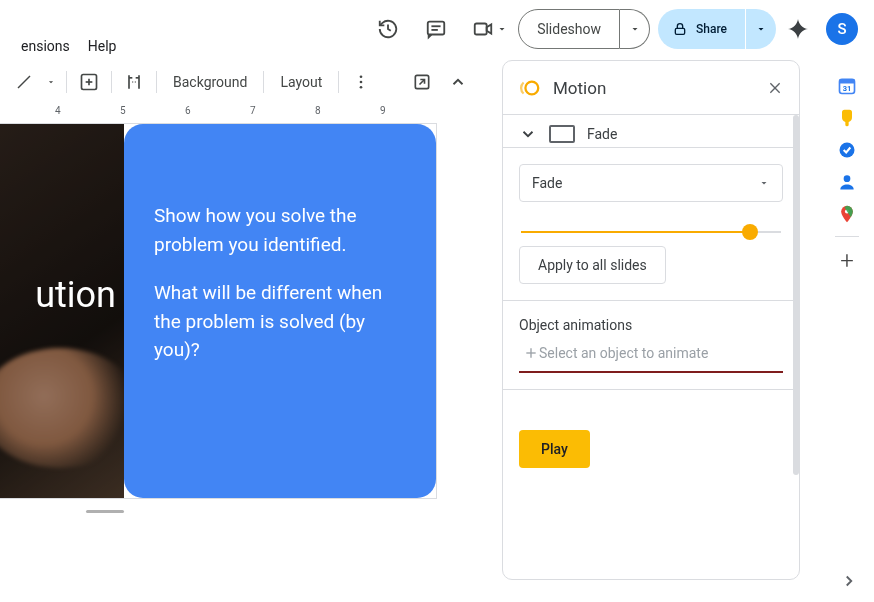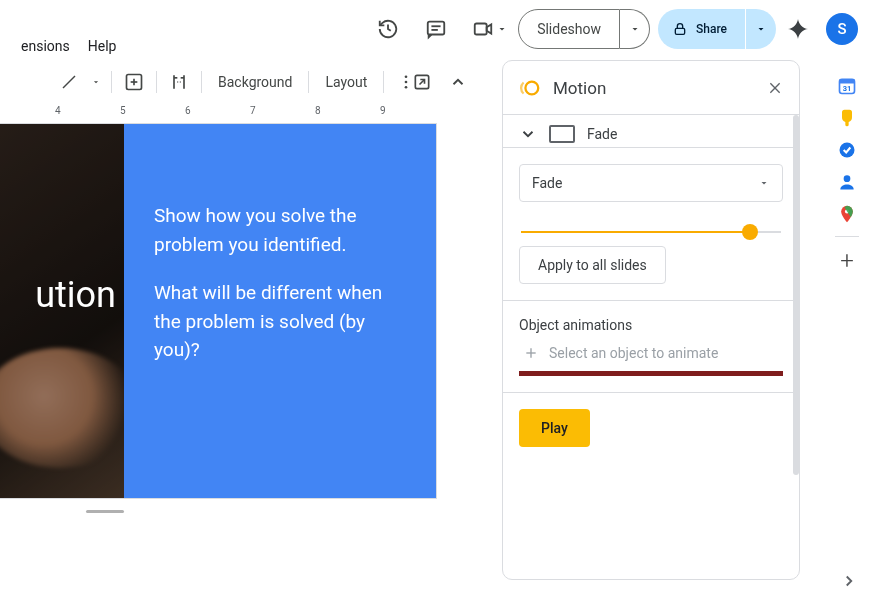--- a/index.html
+++ b/index.html
@@ -16,38 +16,38 @@
   .share-btn { background:#c2e7ff; border:none; border-radius:20px 0 0 20px; padding:0 18px 0 14px; display:flex; align-items:center; gap:8px; font-size:12px; color:#001d35; cursor:pointer; font-weight:500; }
   .share-drop { background:#c2e7ff; border:none; border-radius:0 20px 20px 0; width:30px; display:flex; align-items:center; justify-content:center; margin-left:1px; cursor:pointer; }
   .gemini { width:28px; height:28px; display:flex; align-items:center; justify-content:center; cursor:pointer; }
   .avatar { width:32px; height:32px; border-radius:50%; background:#1a73e8; color:#fff; display:flex; align-items:center; justify-content:center; font-size:15px; font-weight:500; cursor:pointer; margin-left:6px; }
 
   
   .menurow { position:absolute; top:32px; left:0; display:flex; gap:2px; padding:2px 13px; }
   .menuitem { font-size:14px; color:#202124; padding:4px 8px; border-radius:4px; cursor:pointer; }
 
   
-  .toolbar { position:absolute; top:60px; left:0; height:44px; width:480px; display:flex; align-items:center; padding:0 8px; gap:2px;margin-left:45px; }
+  .toolbar { position:absolute; top:60px; left:0; height:44px; width:480px; display:flex; align-items:center; padding:0 8px; gap:2px; }
   .tool { height:32px; min-width:32px; border-radius:4px; display:flex; align-items:center; justify-content:center; color:#444746; cursor:pointer; padding:0 4px; }
   .tool-text { font-size:14px; padding:0 10px; }
   .divider { width:1px; height:22px; background:#dadce0; margin:0 4px; }
   .toolbar-right { position:absolute; top:60px; right:400px; height:44px; display:flex; align-items:center; gap:4px; }
 
   
   .ruler { position:absolute; top:104px; left:0; width:480px; height:18px; background:#fff; font-size:10px; color:#5f6368; overflow:hidden; }
   .ruler-inner { position:relative; height:100%; }
   .ruler-num { position:absolute; top:1px; font-size:10px; }
 
   
   .canvas { position:absolute; top:124px; left:0; width:436px; height:374px; background:#fff; box-shadow: 0 0 0 1px #dadce0; display:flex; }
   .slide-left { flex:0 0 124px; background:#2b2b2b; background-image: linear-gradient(145deg,#3a2c24 0%, #1c1612 60%, #5b4534 100%); position:relative; overflow:hidden;}
   .slide-left .hand { position:absolute; bottom:30px; left:-20px; width:160px; height:120px; background: radial-gradient(circle at 40% 40%, #e0a888 0%, #c48862 40%, transparent 70%); filter:blur(2px); border-radius:50%; }
   .slide-left .overlay { position:absolute; inset:0; background:rgba(0,0,0,0.35);}
   .slide-left .title { position:absolute; top:150px; right:8px; color:#fff; font-size:36px; font-weight:400; }
-  .slide-right { flex:1; background:#4285f4; color:#fff; padding:78px 28px 0 30px; }
+  .slide-right { flex:1; background:#4285f4; color:#fff; padding:78px 28px 0 30px;border-radius:19px; }
   .slide-right p { font-size:19px; line-height:1.5; margin-bottom:20px; }
   .pager { position:absolute; top:510px; left:86px; width:38px; height:3px; background:#b0b0b0; border-radius:2px; }
 
   
   .panel { position:absolute; top:60px; left:502px; width:298px; height:520px; border:1px solid #dadce0; border-radius:10px; background:#fff; display:flex; flex-direction:column; overflow:hidden; }
   .panel-head { height:54px; display:flex; align-items:center; padding:0 16px; border-bottom:1px solid #dadce0; }
   .panel-head .motion-icon { width:22px; height:22px; margin-right:12px; }
   .panel-head .title { font-size:17px; color:#3c4043; flex:1; }
   .panel-head .close { cursor:pointer; color:#5f6368; }
   .panel-body { position:relative; flex:1; overflow:auto; }
@@ -60,23 +60,23 @@
   .trans-label { font-size:14px; color:#3c4043; }
   .trans-body { padding:16px; border-bottom:1px solid #dadce0;}
   .select { border:1px solid #dadce0; border-radius:4px; height:38px; display:flex; align-items:center; padding:0 12px; font-size:14px; color:#3c4043; justify-content:space-between; cursor:pointer; }
   .slider-row { margin:22px 2px 6px; position:relative; height:16px; }
   .slider-track { position:absolute; top:7px; left:0; right:0; height:2px; background:#dadce0; }
   .slider-fill { position:absolute; top:7px; left:0; height:2px; background:#f9ab00; }
   .slider-thumb { position:absolute; top:0; width:16px; height:16px; border-radius:50%; background:#f9ab00; cursor:pointer; }
   .slider-labels { display:flex; justify-content:space-between; font-size:12px; color:#5f6368; margin-top:6px; }
   .apply-btn { border:1px solid #dadce0; background:#fff; border-radius:4px; height:38px; padding:0 18px; font-size:14px; color:#3c4043; cursor:pointer; }
   .obj-section { padding:16px; border-bottom:1px solid #dadce0;}
-  .select-obj { margin-top:12px; display:flex; align-items:center; gap:10px; color:#9aa0a6; font-size:14px; border-bottom:5px solid #7f1d1d; padding:0 4px 10px; cursor:pointer;}
+  .select-obj { margin-top:12px; display:flex; align-items:center; color:#9aa0a6; font-size:14px; border-bottom:2px solid #7f1d1d; padding:0 4px 10px; cursor:pointer;}
   .play-row { padding:16px; }
-  .play-btn { background:#fbbc04; border:none; border-radius:4px; height:38px; padding:0 22px; font-size:14px; font-weight:500; color:#202124; cursor:pointer; }
+  .play-btn { background:#fbbc04; border:none; border-radius:4px; height:38px; padding:0 22px; font-size:14px; font-weight:500; color:#202124; cursor:pointer;margin-top:24px; }
 
   
   .rail { position:absolute; top:68px; right:0; width:54px; display:flex; flex-direction:column; align-items:center; gap:12px; padding-top:8px; }
   .rail-icon { width:20px; height:20px; cursor:pointer; }
   .rail-sep { width:24px; height:1px; background:#dadce0; }
   .rail-plus { font-size:24px; color:#444; cursor:pointer; font-weight:300; line-height:1; }
   .rail-arrow { position:absolute; bottom:12px; right:16px; color:#5f6368; cursor:pointer; }
 
   svg { display:block; }
 </style>

